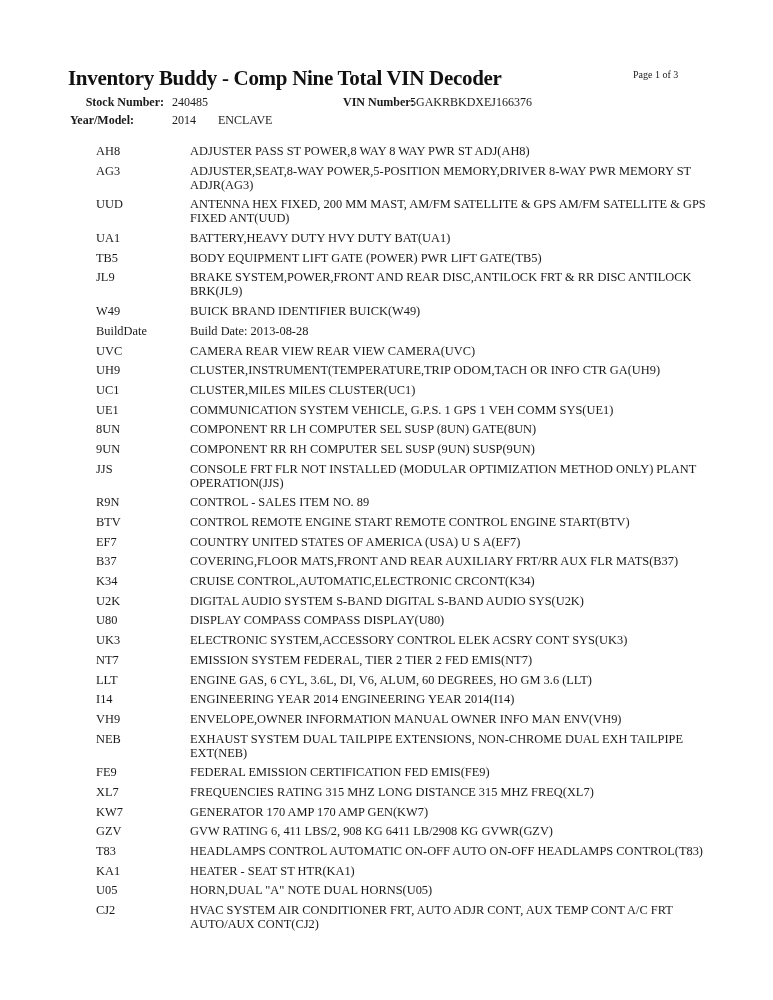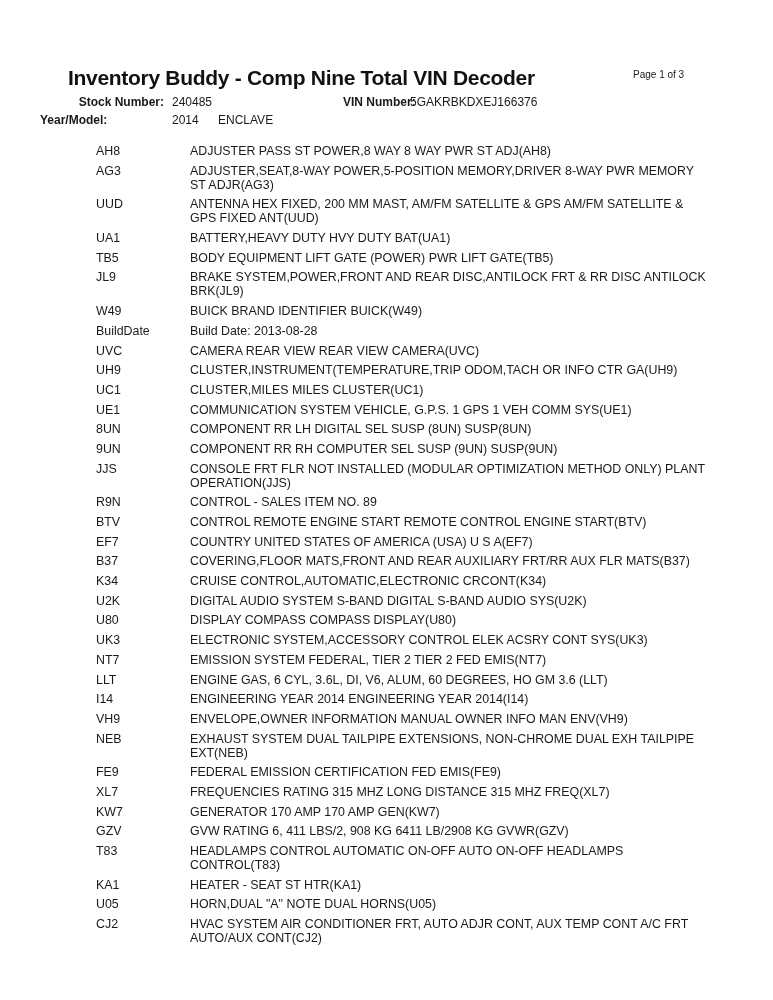--- a/index.html
+++ b/index.html
@@ -5,21 +5,21 @@
   html, body {
     margin: 0;
     padding: 0;
     background: #ffffff;
   }
   .page {
     position: relative;
     width: 773px;
     height: 1000px;
     background: #ffffff;
-    font-family: Liberation Sans, sans-serif;
+    font-family: Liberation Serif, serif;
     color: #1a1a1a;
     overflow: hidden;
   }
   .title-row {
     position: absolute;
     left: 68px;
     top: 66px;
     width: 660px;
   }
   h1.doc-title {
@@ -59,21 +59,21 @@
   }
   .meta-value {
     position: absolute;
     font-weight: 400;
     white-space: nowrap;
   }
   .lbl-stock   { left: 40px; width: 124px; text-align: right; top: 0; }
   .val-stock   { left: 172px; top: 0; }
   .lbl-vin     { left: 343px; top: 0; }
   .val-vin     { left: 410px; top: 0; }
-  .lbl-ym      { left: 40px; width: 124px; text-align: left; top: 0; }
+  .lbl-ym      { left: 40px; width: 124px; text-align: center; top: 0; }
   .val-year    { left: 172px; top: 0; }
   .val-model   { left: 218px; top: 0; }
   .items {
     position: absolute;
     left: 68px;
     top: 144px;
     width: 641px;
   }
   .item-row {
     display: flex;
@@ -174,21 +174,21 @@
       <div class="desc">CLUSTER,MILES MILES CLUSTER(UC1)</div>
     </div>
 
     <div class="item-row">
       <div class="code">UE1</div>
       <div class="desc">COMMUNICATION SYSTEM VEHICLE, G.P.S. 1 GPS 1 VEH COMM SYS(UE1)</div>
     </div>
 
     <div class="item-row">
       <div class="code">8UN</div>
-      <div class="desc">COMPONENT RR LH DIGITAL SEL SUSP (8UN) SUSP(8UN)</div>
+      <div class="desc">COMPONENT RR LH COMPUTER SEL SUSP (8UN) GATE(8UN)</div>
     </div>
 
     <div class="item-row">
       <div class="code">9UN</div>
       <div class="desc">COMPONENT RR RH COMPUTER SEL SUSP (9UN) SUSP(9UN)</div>
     </div>
 
     <div class="item-row">
       <div class="code">JJS</div>
       <div class="desc">CONSOLE FRT FLR NOT INSTALLED (MODULAR OPTIMIZATION METHOD ONLY) PLANT OPERATION(JJS)</div>

